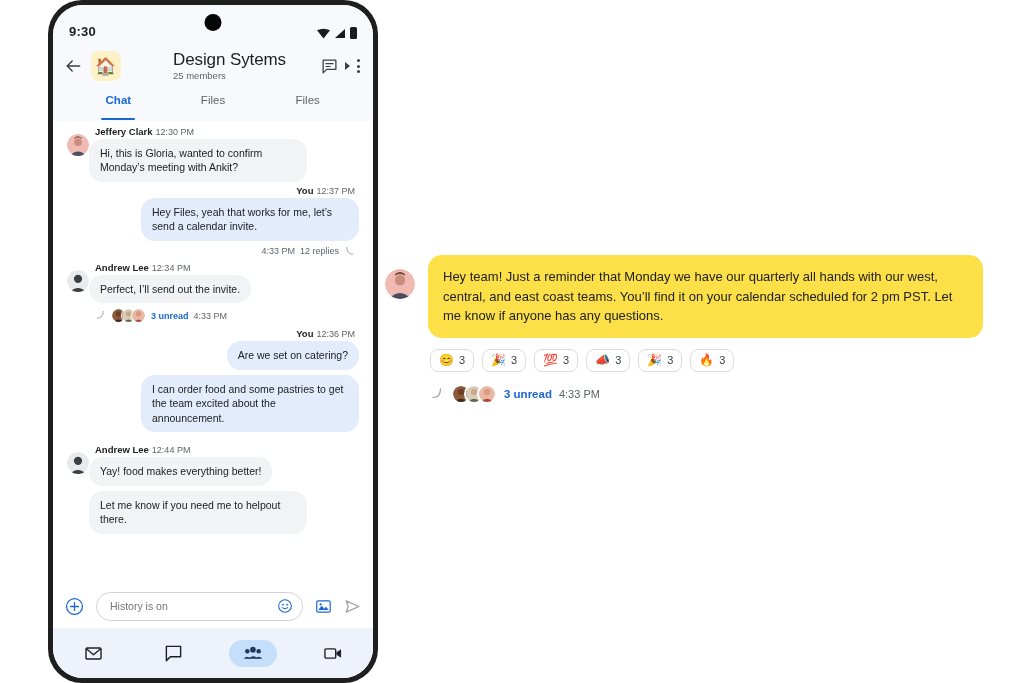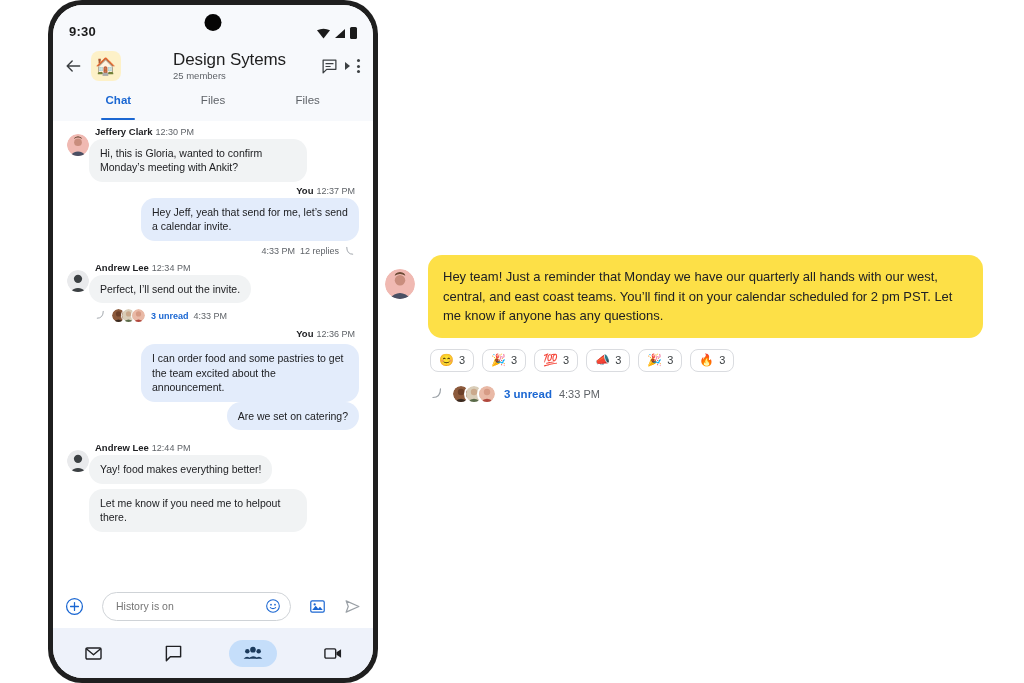--- a/index.html
+++ b/index.html
@@ -144,21 +144,21 @@
     width: 15px; height: 15px; border-radius: 50%; overflow: hidden;
     border: 1.5px solid #fff; margin-left: -5px;
   }
   .stack .s:first-child { margin-left: 0; }
   .unread { color: #1b67d2; font-weight: bold; font-size: 9px; }
   .t-gray { color: #5f6368; font-size: 9px; }
 
   
   .composer {
     flex: 0 0 44px; background: #ffffff;
-    display: flex; align-items: center; gap: 18px;
+    display: flex; align-items: center; gap: 12px;
     padding: 0 12px;
   }
   .ic-plus { width: 19px; height: 19px; flex: 0 0 19px; cursor: pointer; }
   .inputpill {
     flex: 1 1 auto; height: 29px; border: 1px solid #cfd3d7; border-radius: 16px;
     display: flex; align-items: center; padding: 0 9px 0 13px; gap: 6px;
     background: #fff;
   }
   .inputpill input {
     flex: 1 1 auto; border: 0; outline: 0; background: transparent;
@@ -288,21 +288,21 @@
             <div class="bubble in">Hi, this is Gloria, wanted to confirm Monday’s meeting with Ankit?</div>
           </div>
         </div>
 
         <div class="row">
           <div class="col">
             <div class="meta right">
               <span class="who">You</span><span class="tm">12:37 PM</span>
             </div>
             <div class="out-wrap">
-              <div class="bubble out">Hey Jeff, yeah that send for me, let’s send a calendar invite.</div>
+              <div class="bubble out">Hey Files, yeah that works for me, let’s send a calendar invite.</div>
             </div>
             <div class="threadline right">
               <span class="t-gray">4:33 PM</span>
               <span class="t-gray">12 replies</span>
               <svg class="reply-curve" viewBox="0 0 24 24">
                 <path d="M6 3 Q6 18 19 18" fill="none" stroke="#9aa0a6" stroke-width="2" stroke-linecap="round"></path>
               </svg>
             </div>
           </div>
         </div>
@@ -345,25 +345,25 @@
               <span class="t-gray">4:33 PM</span>
             </div>
           </div>
         </div>
 
         <div class="row">
           <div class="col">
             <div class="meta right">
               <span class="who">You</span><span class="tm">12:36 PM</span>
             </div>
+            <div class="out-wrap">
+              <div class="bubble out">Are we set on catering?</div>
+            </div>
             <div class="out-wrap" style="margin-top:5px">
               <div class="bubble out">I can order food and some pastries to get the team excited about the announcement.</div>
-            </div>
-            <div class="out-wrap">
-              <div class="bubble out">Are we set on catering?</div>
             </div>
           </div>
         </div>
 
         <div class="row" style="margin-top:9px">
           <div class="ava">
             <svg viewBox="0 0 40 40">
                 <circle cx="20" cy="20" r="20" fill="#e9eaec"></circle>
                 <circle cx="20" cy="16" r="7.5" fill="#3c4043"></circle>
                 <path d="M5 40 Q20 25 35 40 Z" fill="#3c4043"></path>

